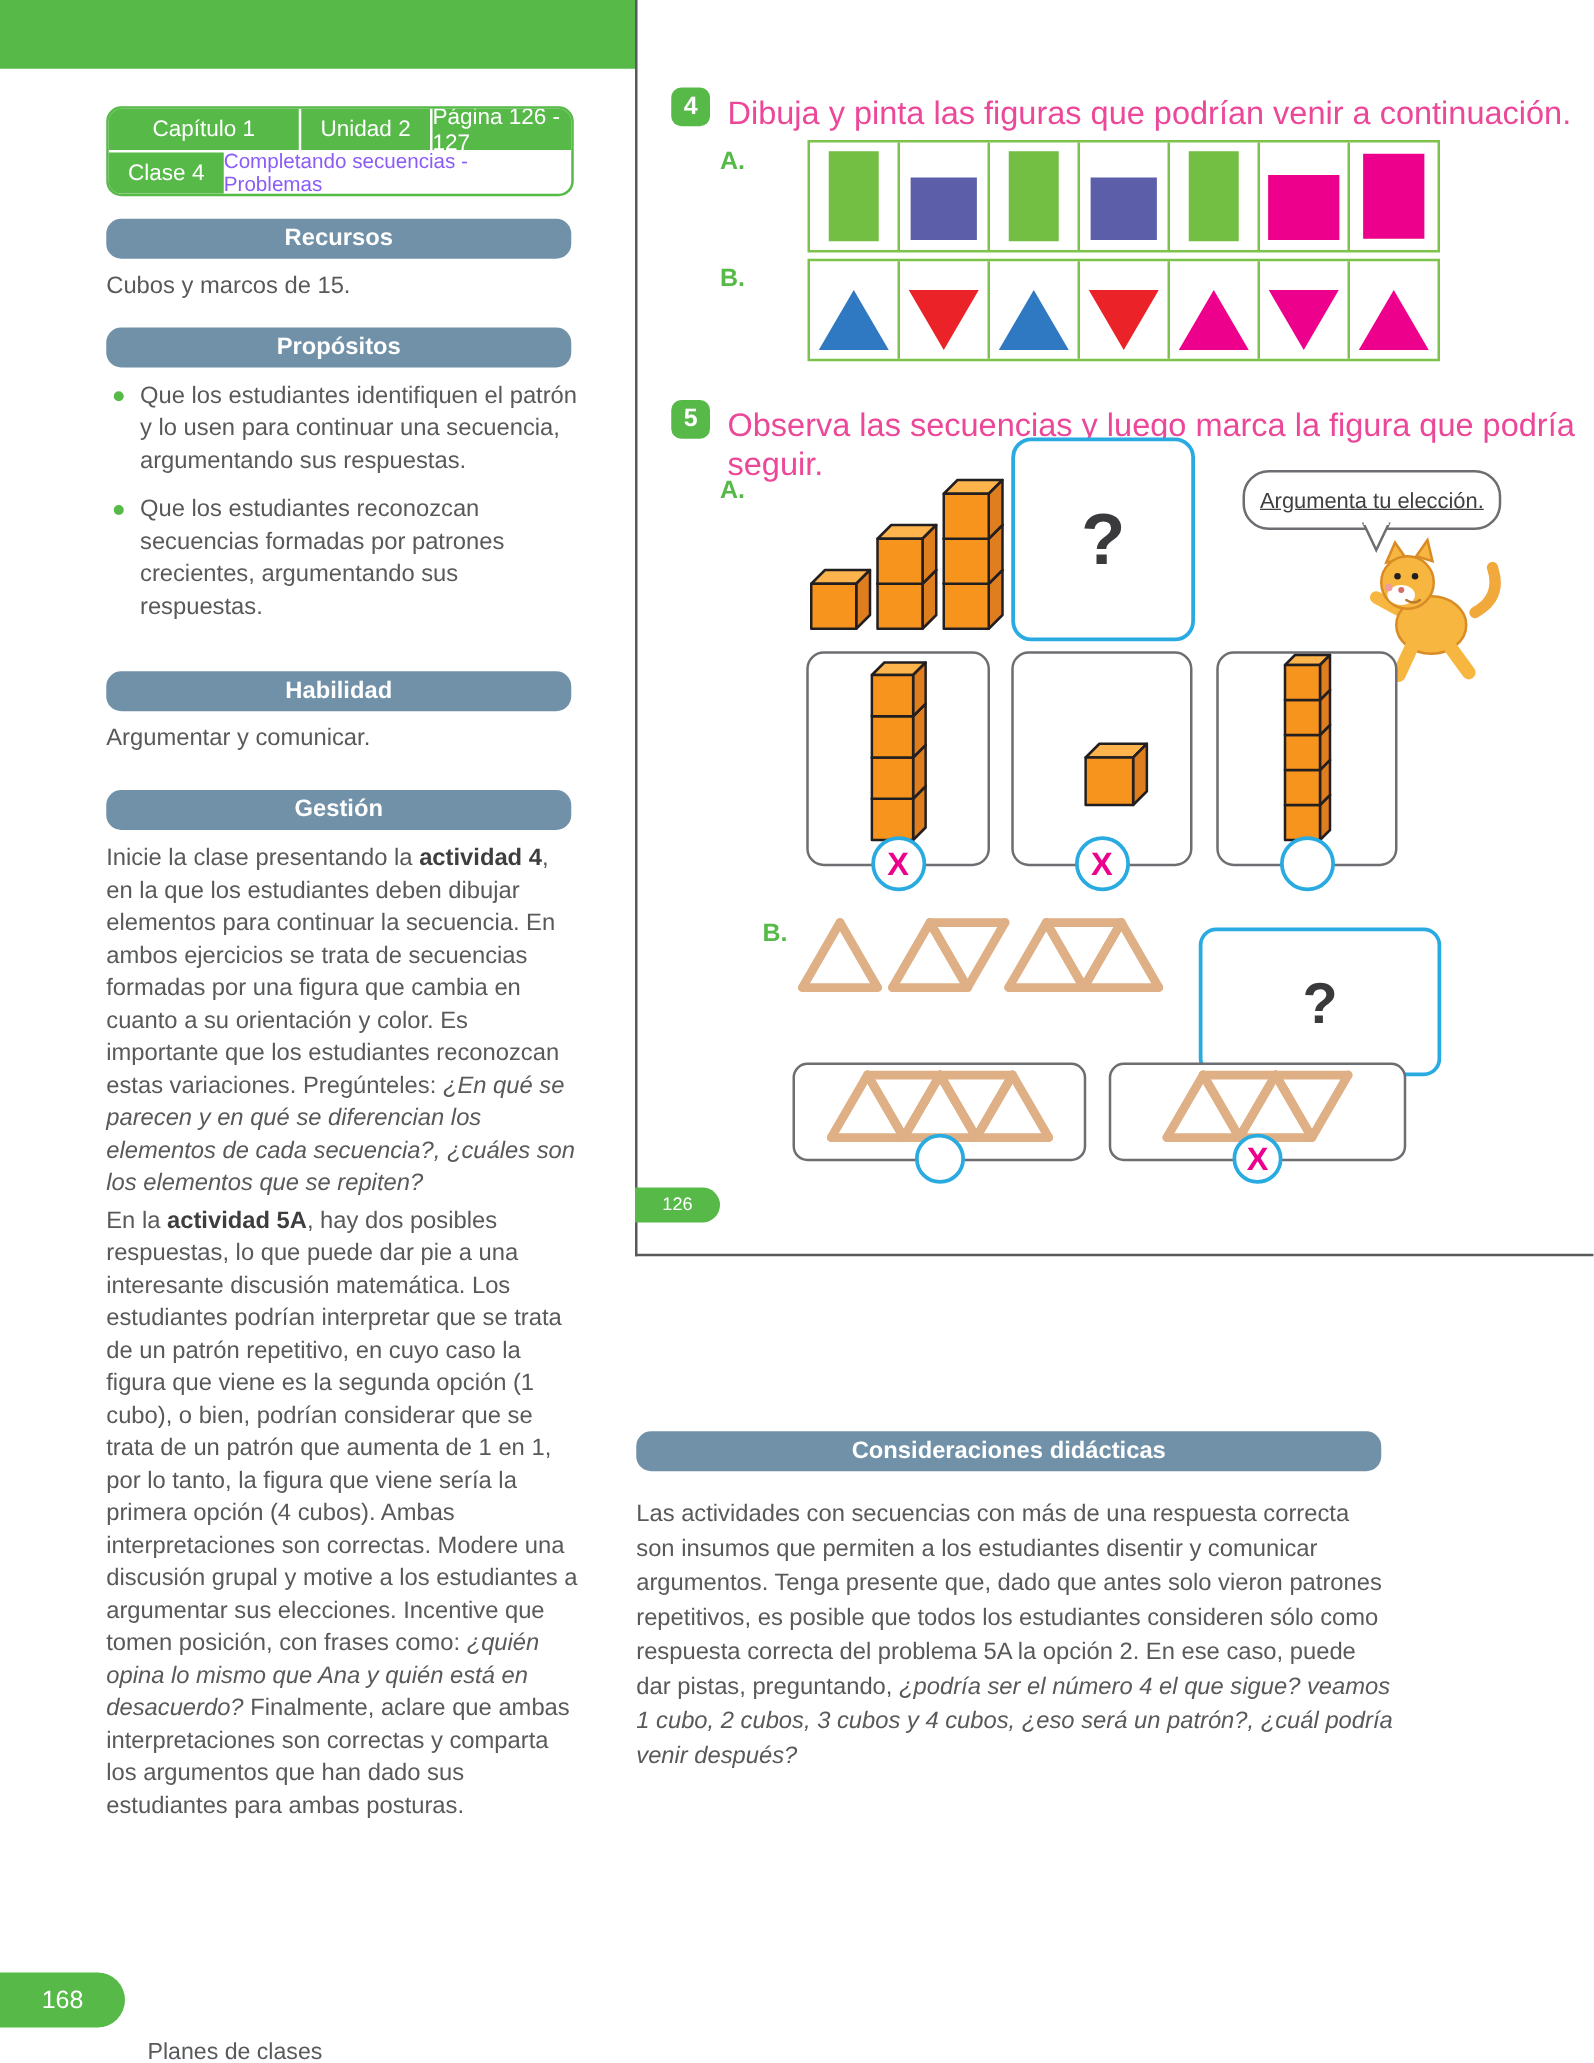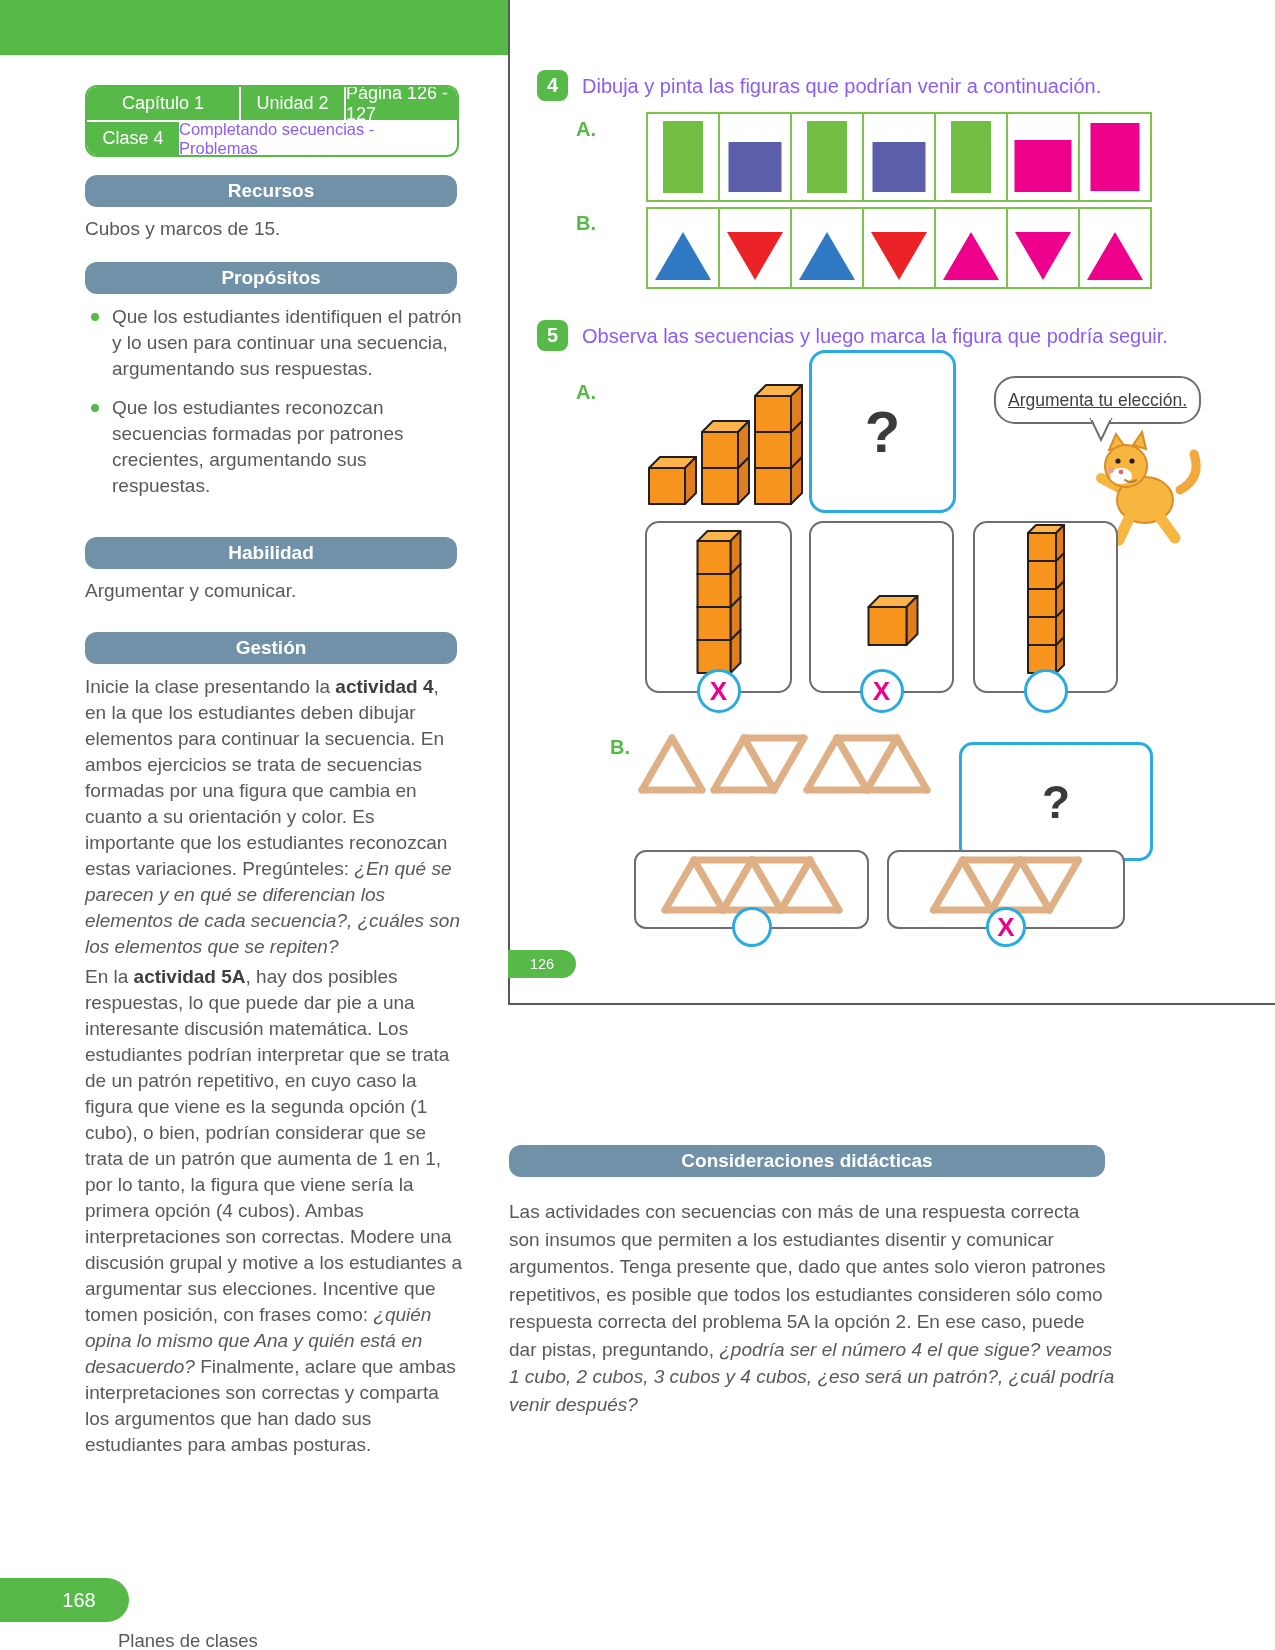--- a/index.html
+++ b/index.html
@@ -25,42 +25,42 @@
   .htitle{color:#8b5cf6;font-size:16.5px;}
   
   .bullet{position:relative;padding-left:27px;margin-bottom:13px;}
   .bullet .dot{position:absolute;left:6px;top:9px;width:8px;height:8px;border-radius:50%;
                background:#56B948;}
   
   #worksheet{left:508px;top:0;width:767px;height:1005px;background:#fff;
              border-left:2px solid #58595B;border-bottom:2px solid #58595B;box-sizing:border-box;}
   .actbadge{width:31px;height:31px;background:#56B948;border-radius:8px;color:#fff;
             font-weight:bold;font-size:20px;text-align:center;line-height:31px;}
-  .instr{font-size:20px;color:#8b5cf6;}
+  .instr{font-size:26px;color:#ec4899;}
   .rowlabel{font-size:20px;font-weight:bold;color:#56B948;}
   .strip{display:flex;border:2px solid #7DC24B;background:#fff;}
   .cell{width:70px;position:relative;border-right:2px solid #7DC24B;}
   .cell:last-child{border-right:none;}
   .shape{position:absolute;left:50%;transform:translateX(-50%);}
   .tri{position:absolute;left:50%;transform:translateX(-50%);bottom:7px;width:0;height:0;
        border-left:28px solid transparent;border-right:28px solid transparent;}
   .qbox{border:3px solid #29ABE2;border-radius:16px;background:#fff;display:flex;
         align-items:center;justify-content:center;font-weight:bold;color:#3A3A3C;}
   .optbox{border:2px solid #6D6E71;border-radius:14px;background:#fff;position:absolute;}
   .markcircle{position:absolute;left:50%;transform:translateX(-50%);width:44px;height:44px;
               box-sizing:border-box;border:3px solid #29ABE2;border-radius:50%;background:#fff;
               color:#EC008C;font-weight:bold;font-size:26px;text-align:center;line-height:38px;}
   .bubble{border:2px solid #6D6E71;border-radius:21px;background:#fff;display:flex;
           align-items:center;justify-content:center;font-size:17.5px;color:#3F3F41;}
   #badge126{background:#56B948;border-radius:0 14px 14px 0;color:#fff;font-size:14.5px;
             text-align:center;line-height:28px;}
   
   #footerpill{left:0;top:1578px;width:100px;height:44px;background:#56B948;
               border-radius:0 22px 22px 0;color:#fff;font-size:20px;line-height:44px;
-              text-align:center;padding-left:29px;}
+              text-align:center;}
   #footerlabel{left:118px;top:1590px;font-size:18.5px;color:#58595B;margin-top:40px;}
 </style>
 </head>
 <body>
 
 <div id="page">
 
   <div class="abs" id="topbar"></div>
 
   <div class="abs" id="headerbox">

